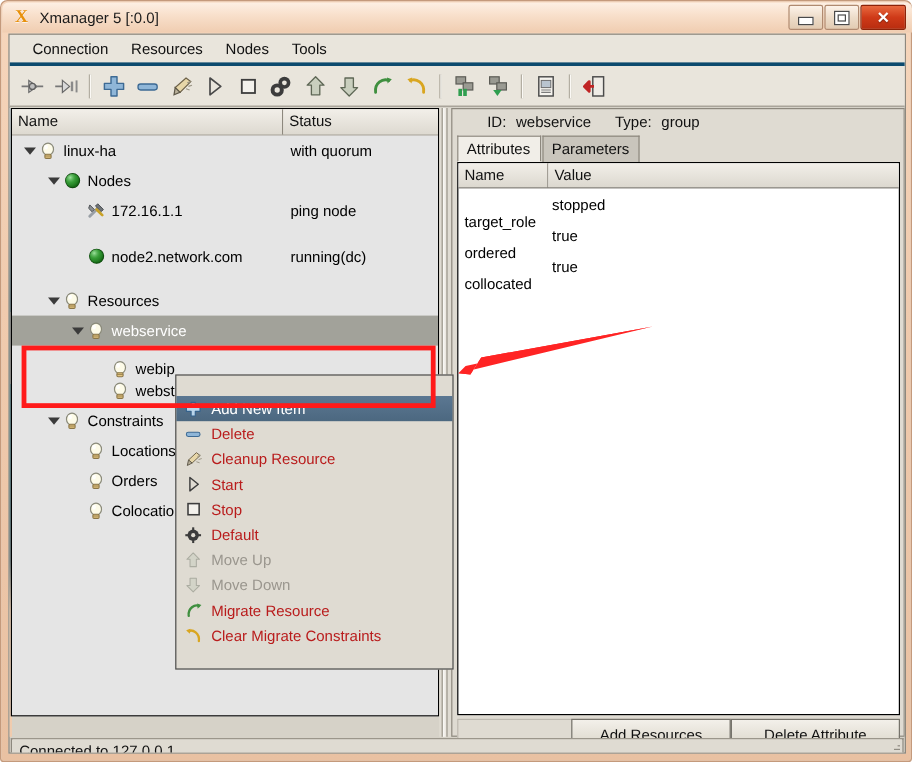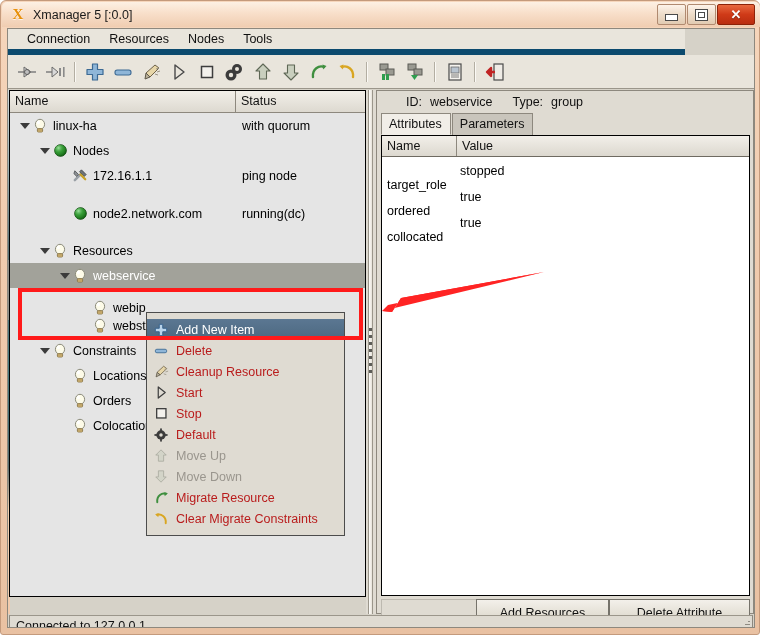--- a/index.html
+++ b/index.html
@@ -83,23 +83,23 @@
     background: #d6d2c8;
     border: 1px solid #8d887e;
     box-sizing: border-box;
     overflow: hidden;
   }
 
   
   #menubar {
     position: absolute;
     left: 0; top: 0;
-    width: 677px; height: 26px;
+    width: 746px; height: 26px;
     background: #e9e5dc;
-    border-bottom: 6px solid #0c4a6e;
+    border-bottom: 3px solid #0c4a6e;
     box-sizing: border-box;
     display: flex;
     align-items: center;
     padding-left: 10px;
   }
   .menu-item {
     font-size: 12.5px;
     color: #101010;
     padding: 3px 10px 3px 9px;
     cursor: default;
@@ -380,26 +380,26 @@
     width: 14px; height: 14px;
   }
   #resizegrip i{
     position:absolute; background:#8f8b82; height:1px; right:0;
   }
 
   
   #ctxmenu {
     position: absolute;
     left: 138px; top: 283px;
-    width: 199px;
+    width: 232px;
     background: #dfdbd2;
     border: 1px solid #4c4c4c;
     box-sizing: border-box;
     z-index: 50;
-    padding: 6px 0;
+    padding: 17px 0;
   }
   .mi {
     height: 21px;
     display: flex;
     align-items: center;
     font-size: 12.5px;
     color: #b91c1c;
     padding-left: 3px;
     cursor: default;
   }

